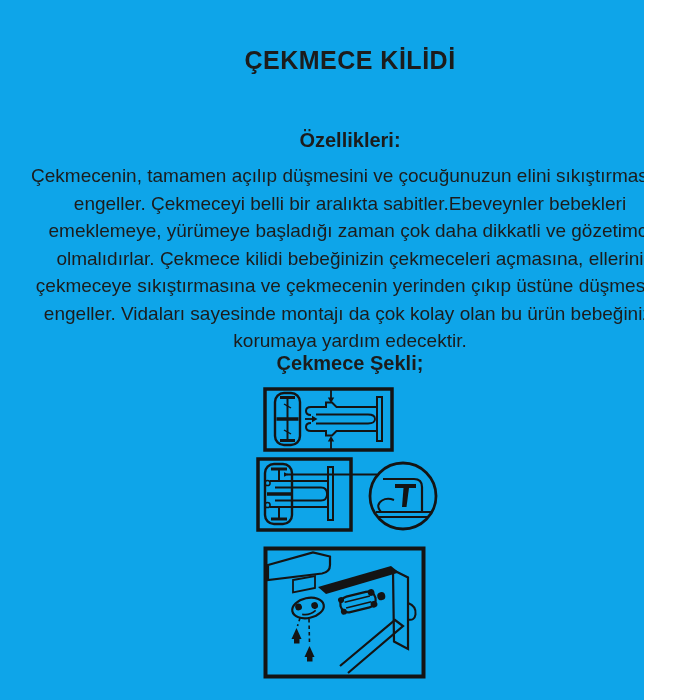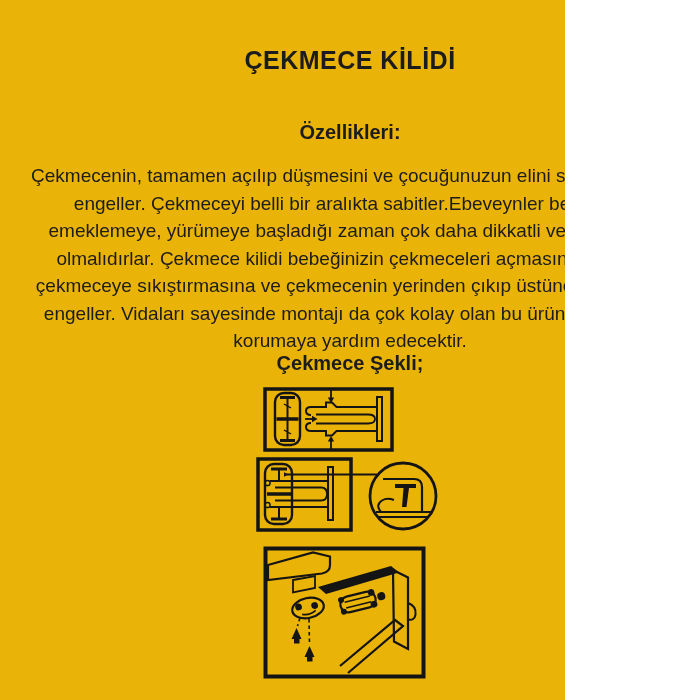--- a/index.html
+++ b/index.html
@@ -1,38 +1,38 @@
 <!DOCTYPE html>
 <html><head>
 <meta charset="utf-8">
 <style>
   * { margin: 0; padding: 0; box-sizing: border-box; }
   html, body { background: #ffffff; }
   .page {
     position: relative;
-    width: 565px;
+    width: 644px;
     height: 700px;
-    background: #eab308;
+    background: #0ea5e9;
     font-family: "Liberation Sans", sans-serif;
     color: #1c1c1c;
     overflow: hidden;
   }
   .title {
     position: absolute;
     top: 46px;
     left: 0;
     width: 700px;
     text-align: center;
     font-size: 25px;
     font-weight: bold;
     letter-spacing: 0.5px;
   }
   .features-heading {
     position: absolute;
-    top: 121px;
+    top: 129px;
     left: 0;
     width: 700px;
     text-align: center;
     font-size: 20px;
     font-weight: bold;
   }
   .features-text {
     position: absolute;
     top: 162px;
     left: 5px;

